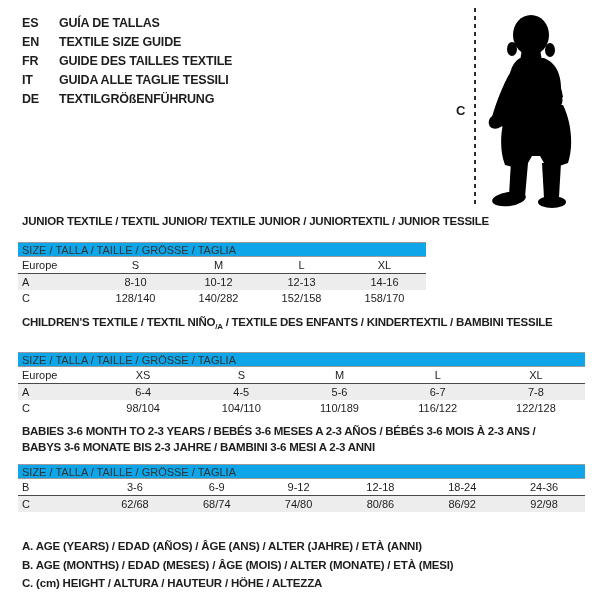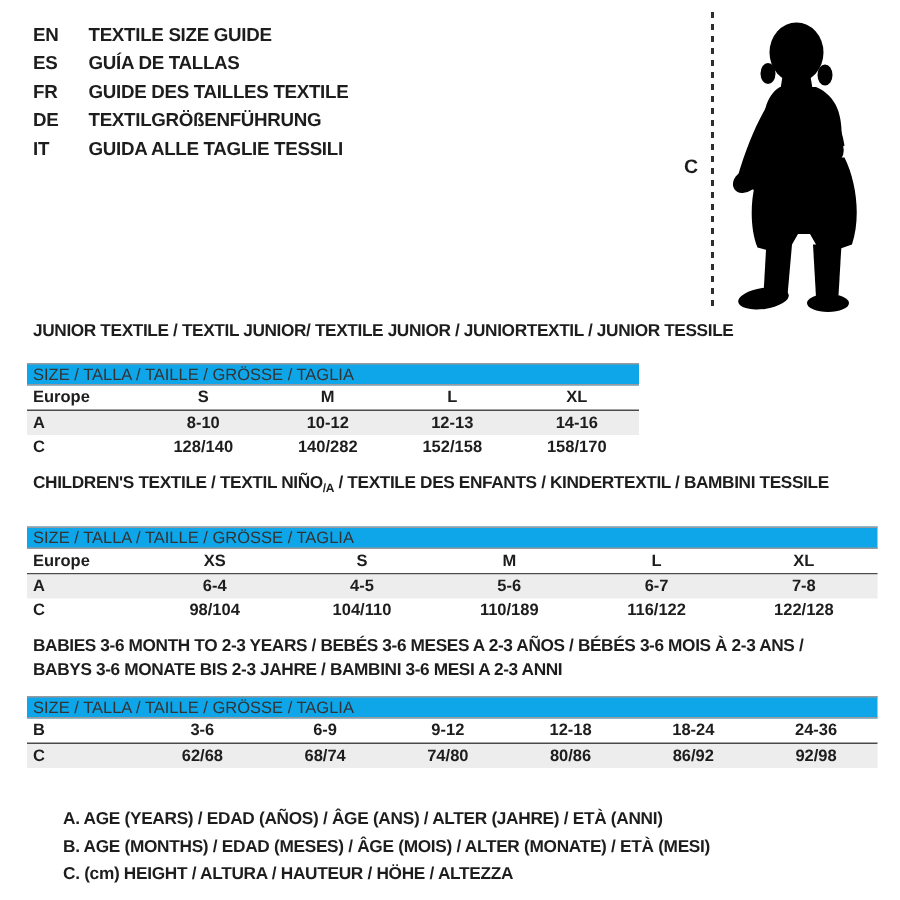--- a/index.html
+++ b/index.html
@@ -33,54 +33,54 @@
   .sec-children .section-title { margin-bottom:17px; }
   .sec-babies   .section-title { margin-bottom:9px; }
 
   .size-table { width:100%; font-size:11px; }
   .table-header { height:15px; line-height:15px; background:#0ea5e9;
                   border-top:1px solid #9a9a9a; border-bottom:1px solid #9a9a9a;
                   padding-left:4px; color:#333333; box-sizing:border-box; }
   .table-row { display:flex; height:16px; align-items:center; }
   .table-row:nth-child(2) { border-bottom:1px solid #4a4a4a; }
   .table-row:nth-child(3) { background:#ededed; }
-  .cell { white-space:nowrap;font-weight:bold; }
+  .cell { white-space:nowrap; }
   .cell.label { width:72px; flex:0 0 72px; padding-left:4px; }
   .cell.value { flex:1 1 0; text-align:center; }
 
   
   .footnotes { position:absolute; left:22px; top:537px; }
   .footnote { font-weight:bold; font-size:11.5px; line-height:18.5px;
-              letter-spacing:-0.2px; white-space:nowrap;margin-left:20px; }
+              letter-spacing:-0.2px; white-space:nowrap; }
 </style>
 </head>
 <body>
 
 <div class="canvas">
 
   <div class="lang-block">
     <div class="lang-row">
+      <span class="lang-code">ES</span>
+      <span class="lang-label">GUÍA DE TALLAS</span>
+    </div>
+    <div class="lang-row">
       <span class="lang-code">EN</span>
       <span class="lang-label">TEXTILE SIZE GUIDE</span>
-    </div>
-    <div class="lang-row">
-      <span class="lang-code">ES</span>
-      <span class="lang-label">GUÍA DE TALLAS</span>
     </div>
     <div class="lang-row">
       <span class="lang-code">FR</span>
       <span class="lang-label">GUIDE DES TAILLES TEXTILE</span>
     </div>
     <div class="lang-row">
+      <span class="lang-code">IT</span>
+      <span class="lang-label">GUIDA ALLE TAGLIE TESSILI</span>
+    </div>
+    <div class="lang-row">
       <span class="lang-code">DE</span>
       <span class="lang-label">TEXTILGRÖßENFÜHRUNG</span>
-    </div>
-    <div class="lang-row">
-      <span class="lang-code">IT</span>
-      <span class="lang-label">GUIDA ALLE TAGLIE TESSILI</span>
     </div>
   </div>
 
   <div class="measure-line"></div>
   <div class="figure-label">C</div>
   <svg class="baby-svg" width="114" height="205" viewBox="0 0 114 205" aria-hidden="true">
     <g fill="#000000">
       <ellipse cx="47" cy="30" rx="18" ry="20"></ellipse>
       <ellipse cx="28" cy="44" rx="5" ry="7"></ellipse>
       <ellipse cx="66" cy="45" rx="5" ry="7"></ellipse>

